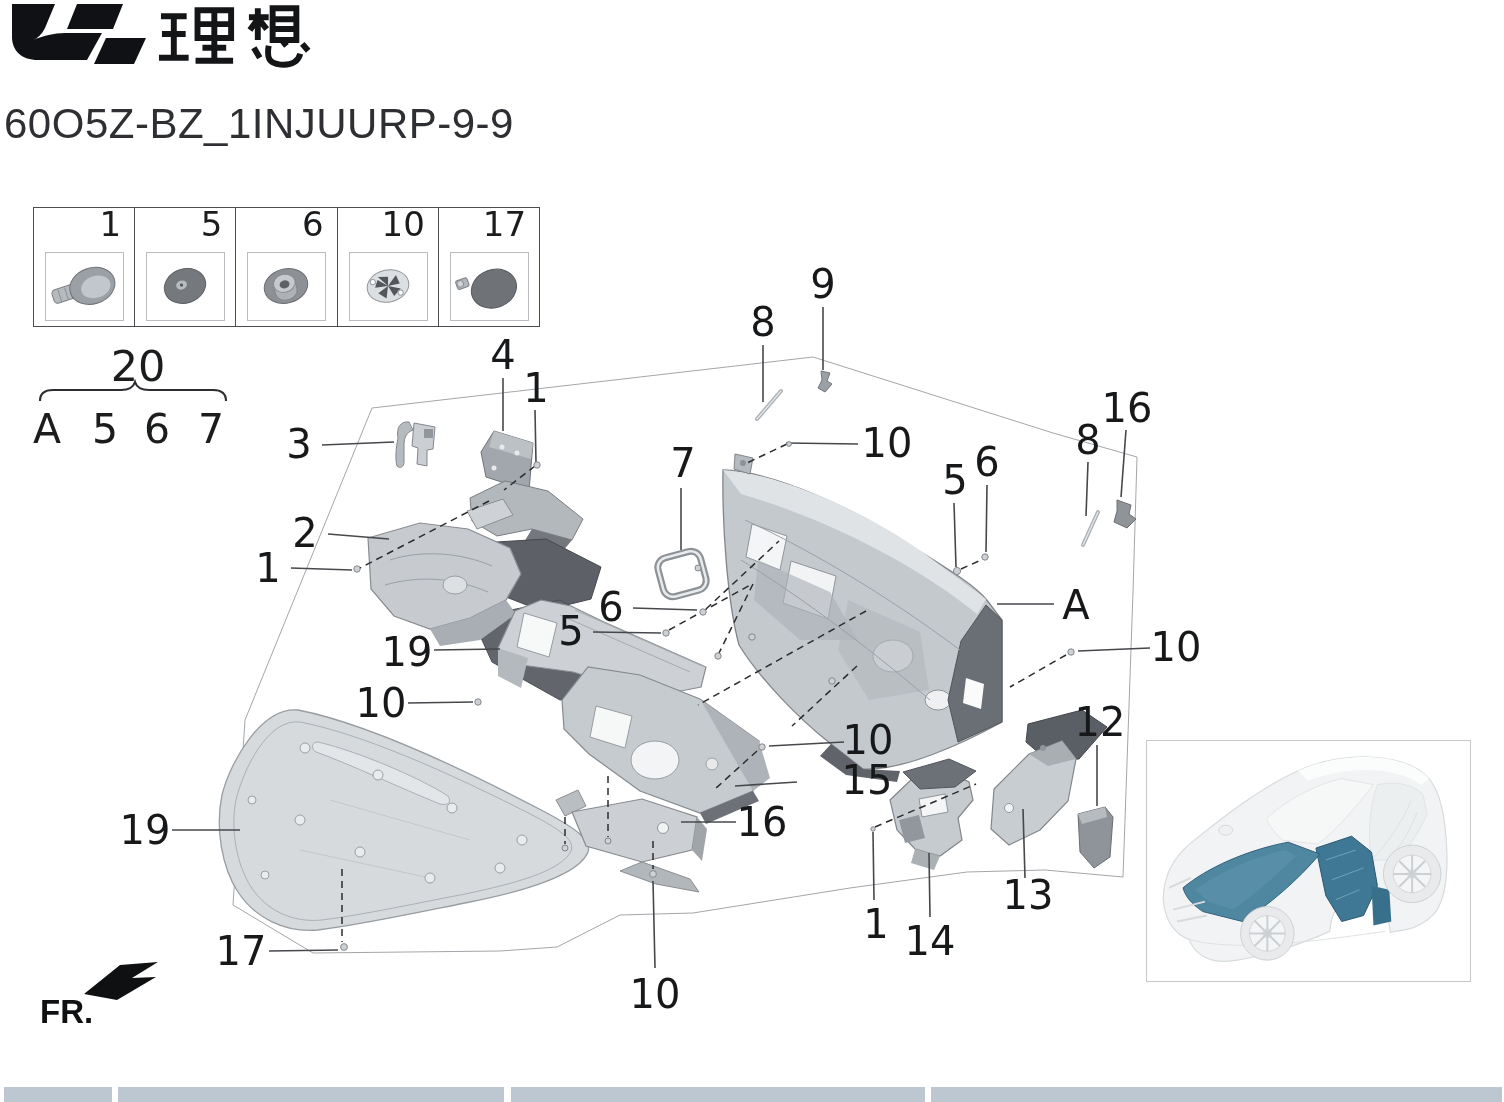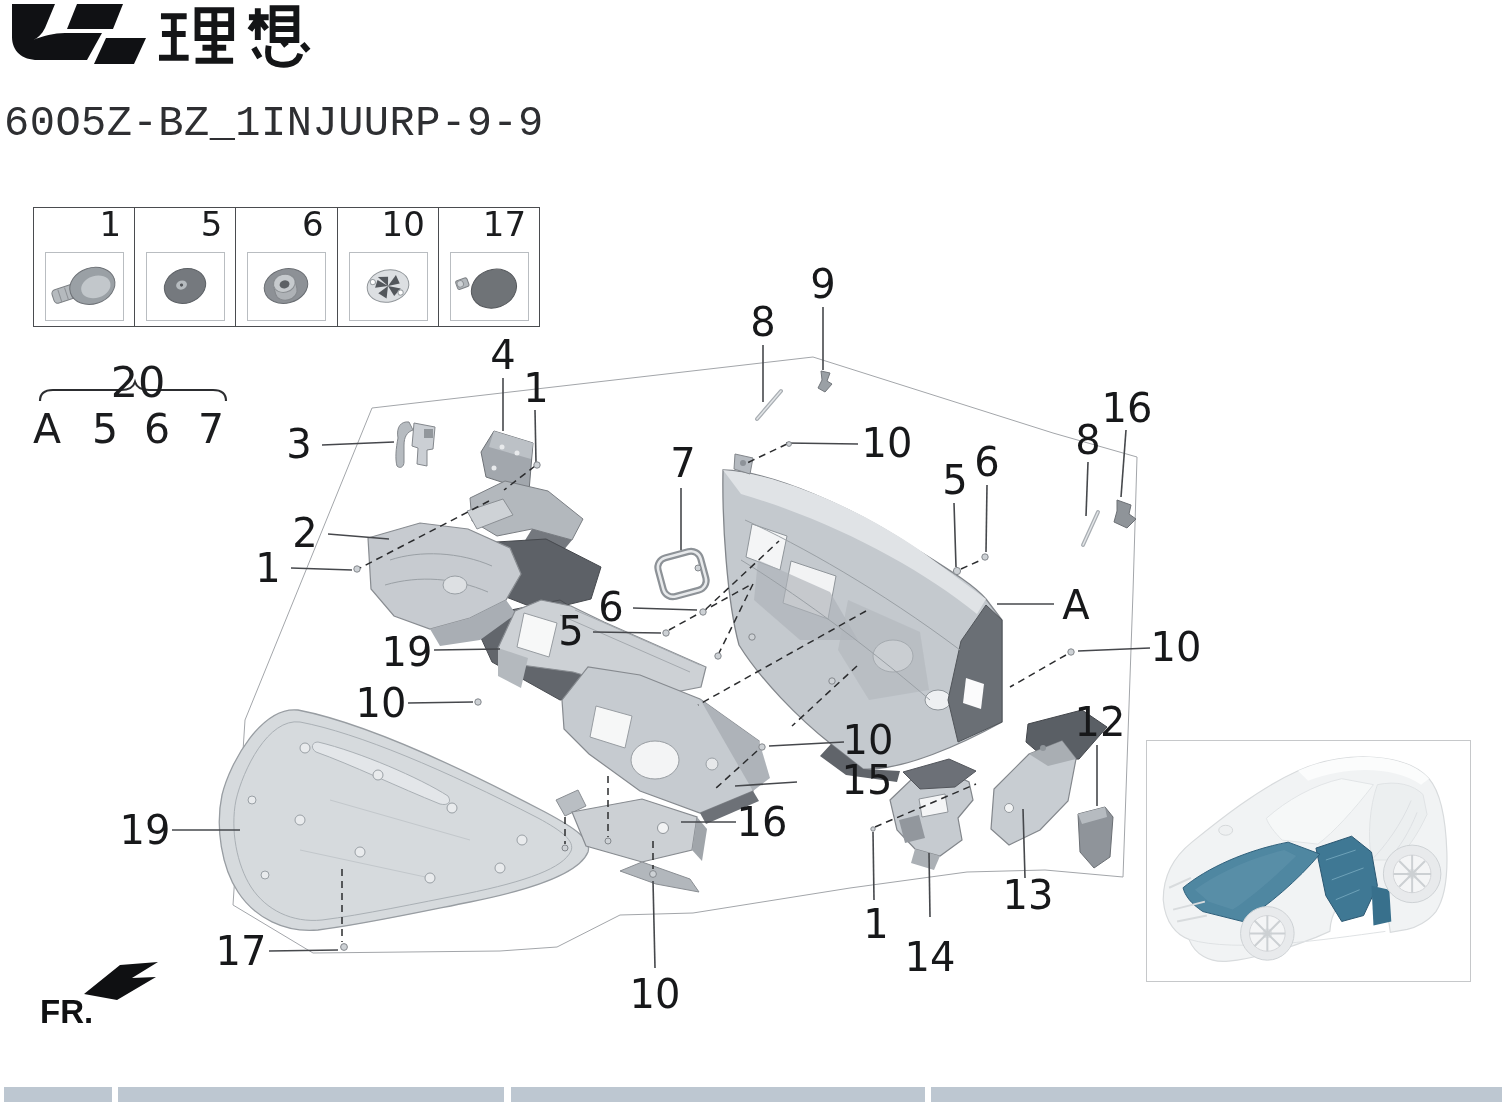--- a/index.html
+++ b/index.html
@@ -6,40 +6,40 @@
   body{
     width:1504px;height:1102px;position:relative;background:#ffffff;
     font-family:"DejaVu Sans","Liberation Sans",sans-serif;color:#1b1c1e;
     overflow:hidden;
   }
   .sr-only{position:absolute;width:1px;height:1px;overflow:hidden;clip:rect(0 0 0 0);white-space:nowrap;}
   
   #logo-mark{position:absolute;left:8px;top:2px;width:141px;height:63px;}
   #brand-glyphs{position:absolute;left:158px;top:0px;width:168px;height:68px;}
   #part-code{
-    position:absolute;left:4px;top:100px;font-family:Liberation Mono, monospace;
+    position:absolute;left:4px;top:100px;font-family:Liberation Sans, sans-serif;
     font-size:42px;font-weight:400;color:#2e2f32;letter-spacing:0.5px;white-space:nowrap;
   }
   
   #legend{
     position:absolute;left:33px;top:207px;width:507px;height:120px;
     border:1.5px solid #4a4c4f;display:flex;box-sizing:border-box;background:#fff;
   }
   .legend-cell{flex:1;position:relative;border-right:1.5px solid #4a4c4f;}
   .legend-cell:last-child{border-right:none;}
   .legend-num{
     position:absolute;top:-2px;right:13px;font-size:34px;color:#1b1c1e;line-height:1.1;
   }
   .legend-imgbox{
     position:absolute;left:11px;bottom:5px;width:77px;height:67px;
     border:1px solid #b9bdc1;
   }
   .legend-imgbox svg{width:100%;height:100%;display:block;}
   
-  #group-label{position:absolute;left:138px;top:366px;transform:translate(-50%,-50%);font-size:43px;margin-top:16px;}
+  #group-label{position:absolute;left:138px;top:366px;transform:translate(-50%,-50%);font-size:43px;}
   .group-member{position:absolute;top:429px;transform:translate(-50%,-50%);font-size:41px;}
   #gm-0{left:47px;} #gm-1{left:105px;} #gm-2{left:157px;} #gm-3{left:211px;}
   
   .callout{
     position:absolute;transform:translate(-50%,-50%);font-size:40px;line-height:1;
     color:#17181a;white-space:nowrap;cursor:default;
   }
   
   #fr-label{position:absolute;left:40px;top:993px;font-size:33px;font-weight:700;font-family:"Liberation Sans",sans-serif;color:#101113;}
   
@@ -393,21 +393,21 @@
     <div class="callout" style="left: 381px; top: 703px;">10</div>
     <div class="callout" style="left: 611px; top: 607px;">6</div>
     <div class="callout" style="left: 571px; top: 631px;">5</div>
     <div class="callout" style="left: 822px; top: 780px; margin-left: 45px;">15</div>
     <div class="callout" style="left: 868px; top: 740px;">10</div>
     <div class="callout" style="left: 762px; top: 822px; text-align: center;">16</div>
     <div class="callout" style="left: 145px; top: 830px;">19</div>
     <div class="callout" style="left: 241px; top: 951px;">17</div>
     <div class="callout" style="left: 655px; top: 994px;">10</div>
     <div class="callout" style="left: 876px; top: 924px;">1</div>
-    <div class="callout" style="left: 930px; top: 941px; margin-top: 16px;">14</div>
+    <div class="callout" style="left: 930px; top: 941px;">14</div>
     <div class="callout" style="left: 1028px; top: 895px;">13</div>
     <div class="callout" style="left: 1100px; top: 722px;">12</div>
   </div>
 
 <div id="fr-label">FR.</div>
 
 <div id="car-inset">
   <svg viewBox="0 0 325 242" xmlns="http://www.w3.org/2000/svg">
 
     <path d="M16,160 C16,138 25,118 45,102 C72,80 112,48 152,30 C202,8 262,13 284,38 C297,53 301,82 302,112 C303,142 299,160 291,172 C283,182 271,188 262,190 L245,193 C243,168 230,152 212,154 C196,156 185,172 184,192 L170,198 C140,210 104,220 82,222 C62,224 48,215 42,200 C30,196 18,184 16,160 Z" fill="#f1f3f4" stroke="#d8dbdd" stroke-width="1.2"></path>

